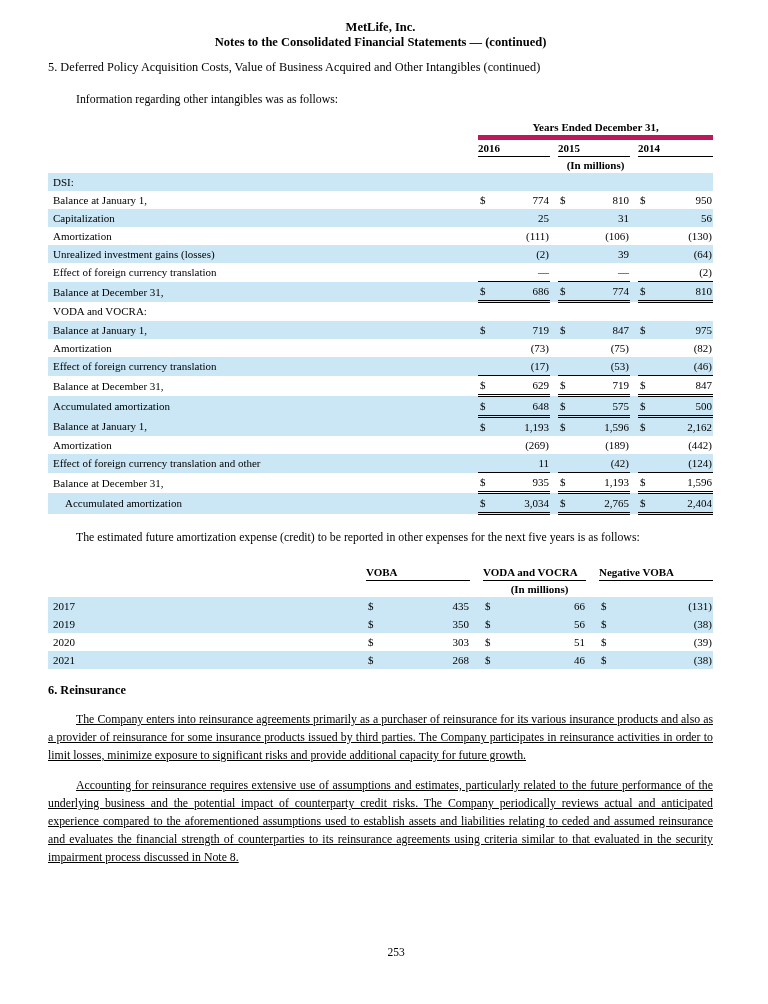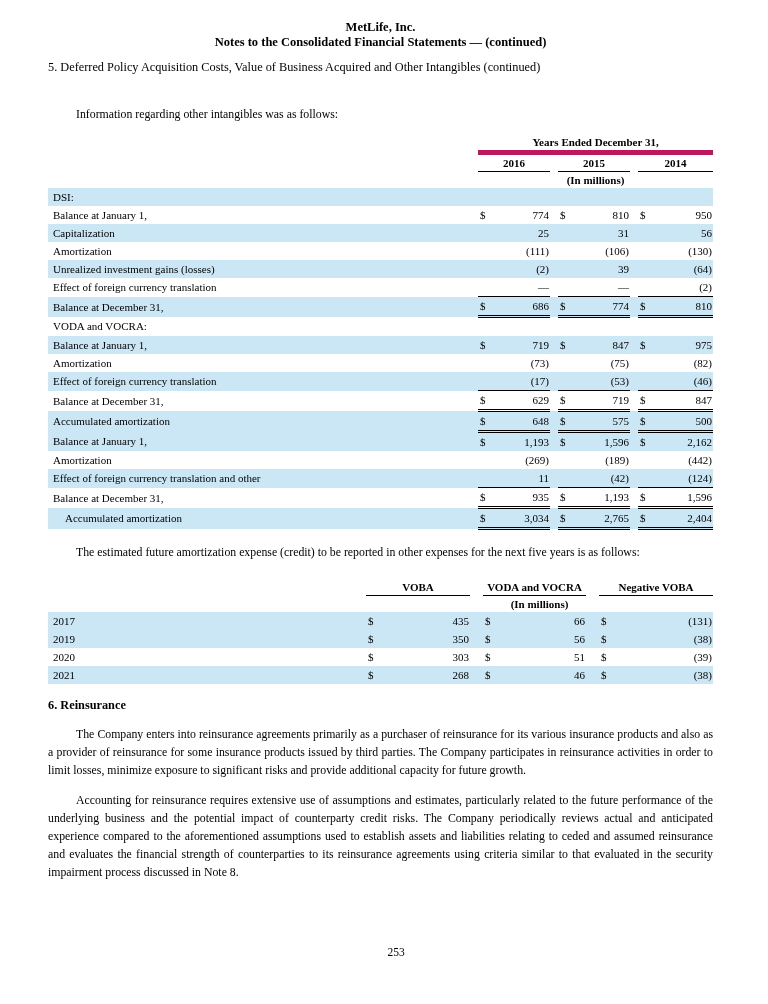--- a/index.html
+++ b/index.html
@@ -5,37 +5,37 @@
   html,body{margin:0;padding:0;}
   body{
     width:768px;height:1004px;background:#ffffff;color:#000;
     font-family:"Liberation Serif","DejaVu Serif",serif;
     position:relative;overflow:hidden;
   }
   .page{padding:20px 55px 0 48px;box-sizing:border-box;position:relative;}
   .doc-title{text-align:center;font-weight:bold;font-size:12.5px;line-height:15px;}
   .doc-subtitle{text-align:center;font-weight:bold;font-size:12.5px;line-height:15px;}
   .section-heading{font-weight:normal;font-size:12.3px;line-height:15px;margin-top:10px;}
-  .intro-line{font-size:11.8px;line-height:15px;margin-top:32px;text-indent:28px;}
+  .intro-line{font-size:11.8px;line-height:15px;margin-top:17px;text-indent:28px;}
   table{border-collapse:collapse;table-layout:fixed;width:665px;font-size:11px;}
   td{padding:0;height:18px;vertical-align:middle;line-height:12px;}
   thead td{height:16px;}
   .span-head{font-weight:bold;text-align:center;border-bottom:5px solid #be185d;}
-  .col-head{font-weight:bold;text-align:center;border-bottom:1px solid #000;}
+  .col-head{font-weight:bold;text-align:left;border-bottom:1px solid #000;}
   .units{font-weight:bold;text-align:center;}
   .lbl{text-align:left;padding-left:5px;overflow:hidden;white-space:nowrap;}
   .lbl.indent{padding-left:17px;}
   .sym{text-align:left;padding-left:2px;}
   .val{text-align:right;padding-right:1px;}
   tr.shade td{background:var(--stripe,#cbe7f5);}
   td.bt{border-top:1px solid #000;}
   td.bdb{border-bottom:3px double #000;}
   #table1{margin-top:12px;}
   #table2{margin-top:18px;}
-  .para{font-size:11.8px;line-height:18px;text-align:justify;text-indent:28px;margin-top:12px;}
+  .para{font-size:11.8px;line-height:18px;text-align:justify;text-indent:28px;margin-top:12px;text-decoration:underline;}
   .amort-intro{font-size:11.8px;line-height:18px;margin-top:13px;text-indent:28px;}
   .h6{font-weight:bold;font-size:12.3px;line-height:15px;margin-top:14px;}
   .page-number{position:absolute;left:12px;top:946px;width:768px;text-align:center;font-size:11.5px;}
 </style>
 </head>
 <body>
 
 <div class="page">
 
   <div class="doc-title">MetLife, Inc.</div>

